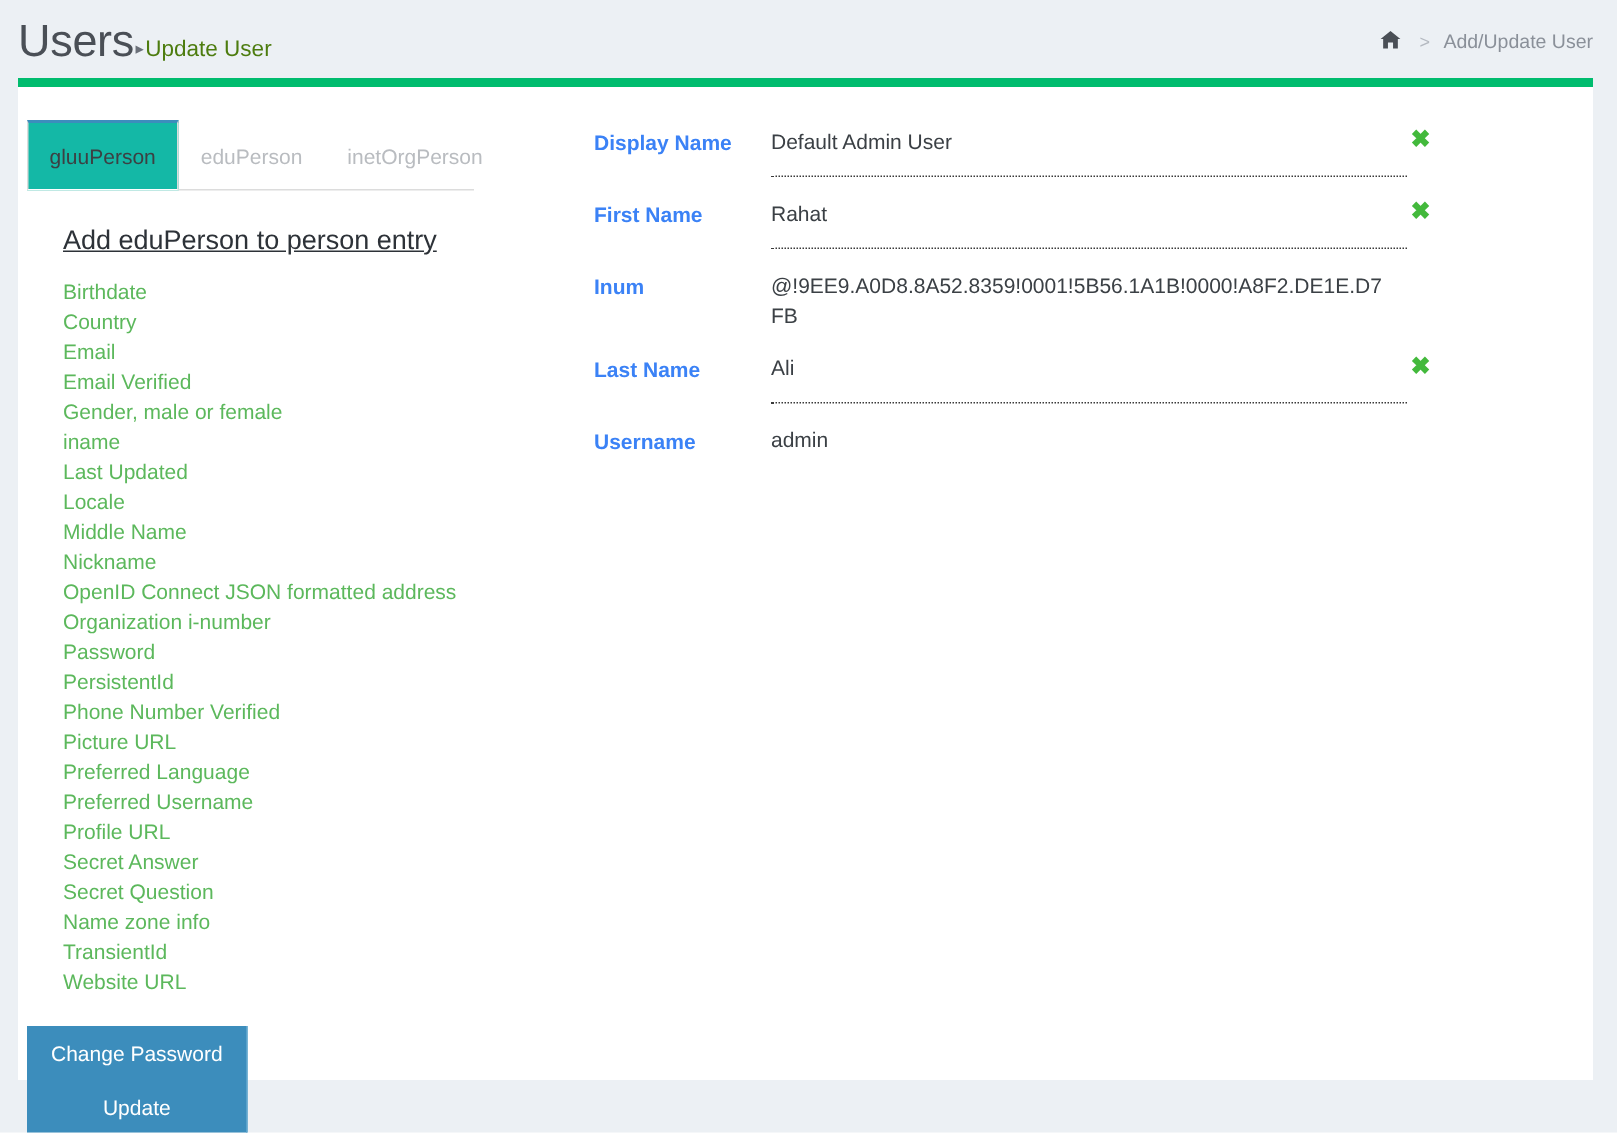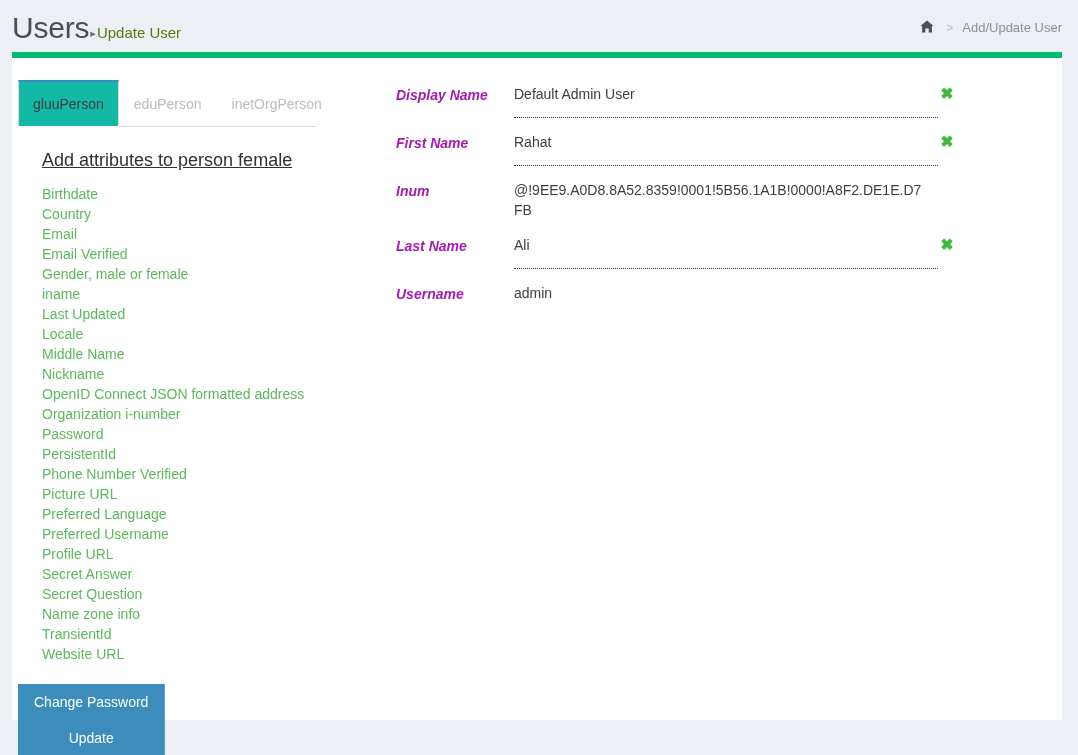--- a/index.html
+++ b/index.html
@@ -169,24 +169,23 @@
     display: flex;
     align-items: flex-start;
     margin-bottom: 12px;
     min-height: 34px;
   }
   .form-label {
     width: 118px;
     flex: 0 0 118px;
     font-weight: bold;
     font-size: 14px;
-    color: #a21caf;
+    color: #3b82f6;
     line-height: 20px;
     padding-top: 1px;
-    font-style: italic;
   }
   .form-value-wrap {
     flex: 1 1 auto;
     position: relative;
     display: flex;
     align-items: flex-start;
   }
   .form-value {
     flex: 1 1 auto;
     font-size: 14px;
@@ -284,21 +283,21 @@
           <span>gluuPerson</span>
         </div>
         <div class="tab">
           <span>eduPerson</span>
         </div>
         <div class="tab">
           <span>inetOrgPerson</span>
         </div>
       </div>
 
-      <a class="add-attr-link">Add attributes to person female</a>
+      <a class="add-attr-link">Add eduPerson to person entry</a>
 
       <ul class="attr-list">
         <li><a class="attr-link">Birthdate</a></li>
         <li><a class="attr-link">Country</a></li>
         <li><a class="attr-link">Email</a></li>
         <li><a class="attr-link">Email Verified</a></li>
         <li><a class="attr-link">Gender, male or female</a></li>
         <li><a class="attr-link">iname</a></li>
         <li><a class="attr-link">Last Updated</a></li>
         <li><a class="attr-link">Locale</a></li>

